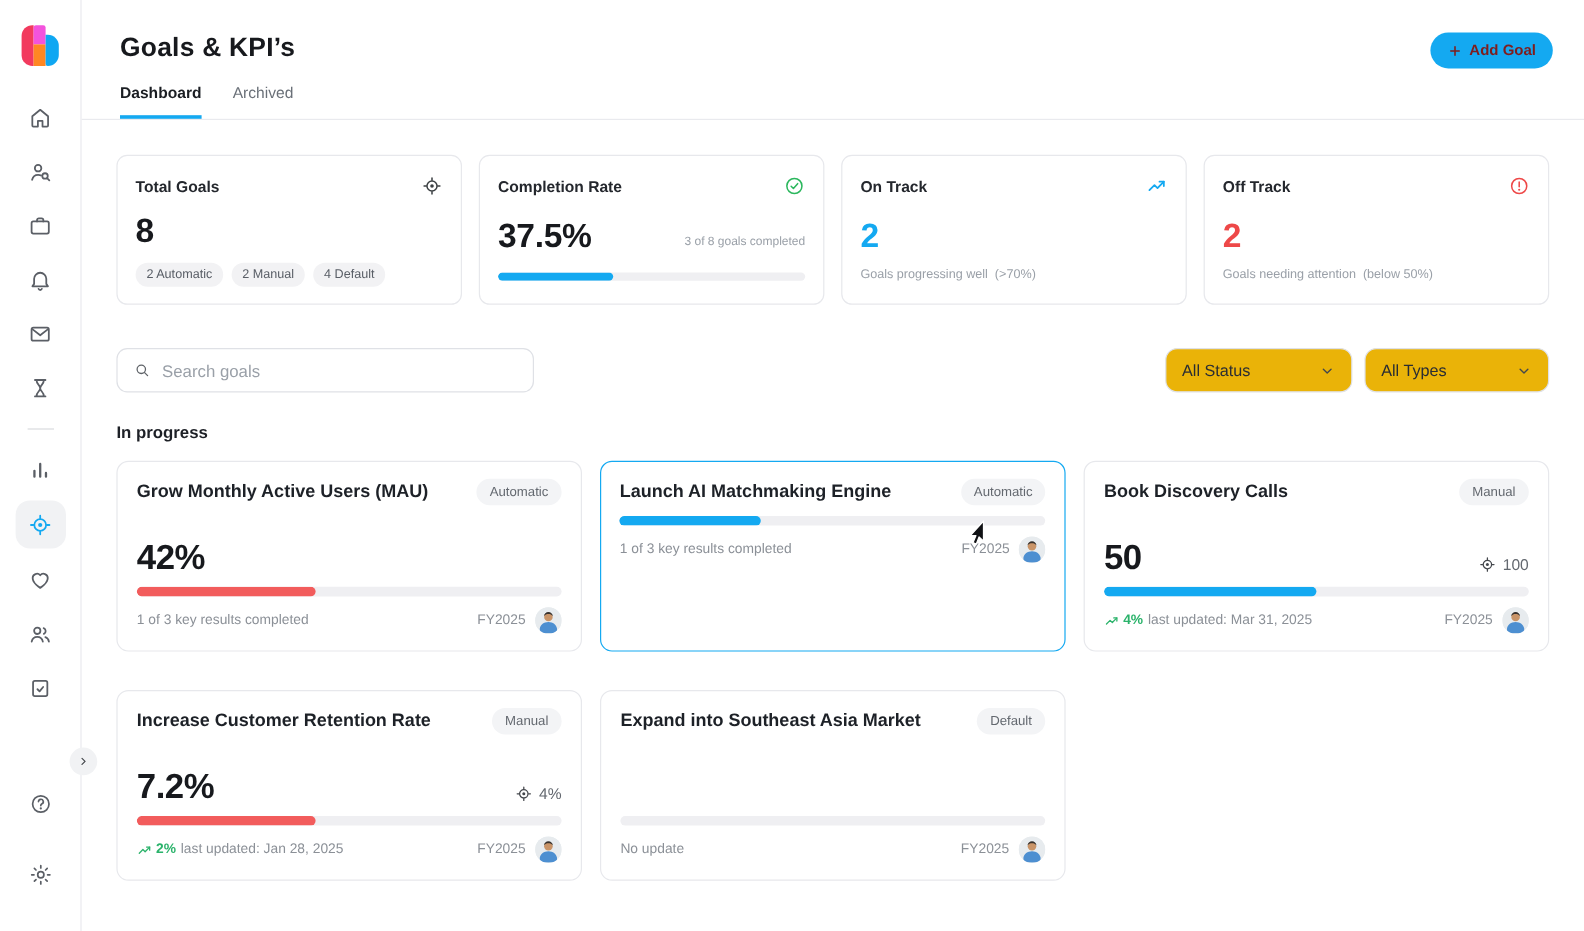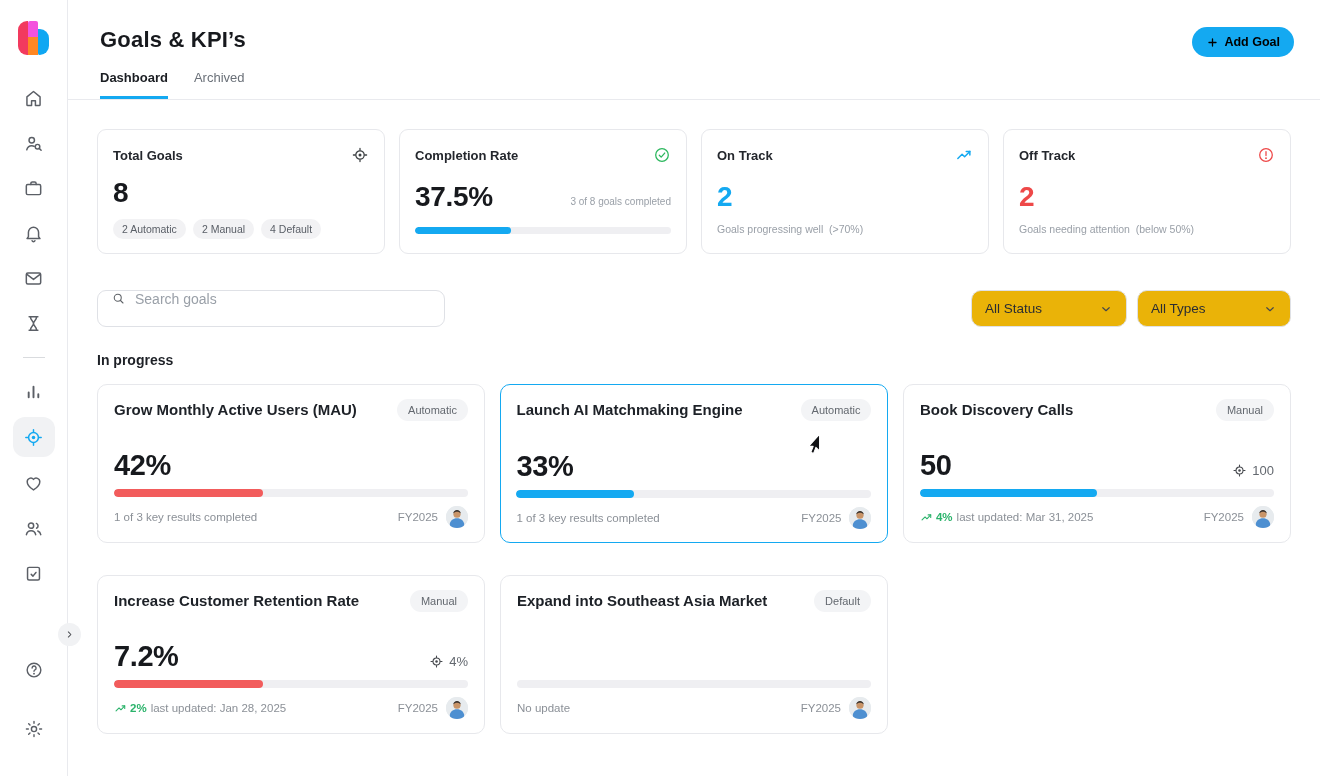--- a/index.html
+++ b/index.html
@@ -26,21 +26,21 @@
   .collapse-btn { position:absolute; left:58px; top:623px; width:23px; height:23px; border-radius:50%;
     background:#f1f2f4; border:none; display:flex; align-items:center; justify-content:center;
     color:#45484d; cursor:pointer; z-index:5; }
   .collapse-btn svg { width:11px; height:11px; }
 
   
   .main { flex:1; display:flex; flex-direction:column; }
   .topbar { position:relative; padding:27px 26px 0 32px; }
   .page-title { font-size:22px; font-weight:700; letter-spacing:.2px; color:#17191d; }
   .add-goal-btn { position:absolute; right:26px; top:27px; height:30px; padding:0 14px;
-    background:#14a9f1; color:#000000; border:none; border-radius:15px; font-size:12.5px; font-weight:700;
+    background:#14a9f1; color:#7f1d1d; border:none; border-radius:15px; font-size:12.5px; font-weight:700;
     display:flex; align-items:center; gap:5px; cursor:pointer; font-family:inherit; }
   .add-goal-btn svg { width:13px; height:13px; }
   .tabs-row { margin-top:17px; border-bottom:1px solid #e9eaee; padding-left:32px; display:flex; gap:26px; }
   .tab { font-size:13px; padding-bottom:11px; color:#6a7078; font-weight:500; cursor:pointer;
     border-bottom:3px solid transparent; }
   .tab.active { color:#1b1e23; font-weight:700; border-bottom-color:#14a9f1; }
 
   
   .stats-row { display:flex; gap:14px; padding:0 29px; margin-top:29px; }
   .stat-card { flex:1; height:125px; border:1px solid #e7e8ec; border-radius:9px; padding:16px 15px 14px 15px;
@@ -54,21 +54,21 @@
   .stat-bottom { margin-top:12px; min-height:16px; }
   .badges { display:flex; gap:7px; }
   .badge { font-size:10.5px; color:#595e66; background:#f2f2f4; border-radius:999px; padding:4px 9px; white-space:nowrap; }
   .bar { width:100%; height:7px; border-radius:4px; background:#efeff2; overflow:hidden; margin-top:4px; }
   .bar > .fill { height:100%; border-radius:4px; }
   .stat-note-below { font-size:10.5px; color:#9aa0a8; }
 
   
   .filter-row { display:flex; align-items:center; padding:0 29px; margin-top:36px; }
   .search-box { width:348px; height:37px; border:1px solid #dfe1e6; border-radius:9px;
-    display:flex; align-items:flex-start; gap:9px; padding:0 13px; color:#5f6368; }
+    display:flex; align-items:center; gap:9px; padding:0 13px; color:#5f6368; }
   .search-box svg { width:15px; height:15px; flex:0 0 15px; }
   .search-box input { border:none; outline:none; flex:1; font-size:14px; font-family:inherit; color:#1c1f24; background:transparent; }
   .search-box input::placeholder { color:#9aa0a8; }
   .selects { margin-left:auto; display:flex; gap:10px; }
   .select { height:37px; border:1px solid #dfe1e6; border-radius:10px; display:flex; align-items:center;
     justify-content:space-between; padding:0 13px; font-size:13.5px; font-weight:500; color:#2a2d33;
     cursor:pointer; background:#eab308; }
   .select svg { width:14px; height:14px; color:#44474c; }
   .select.status { width:156px; }
   .select.types { width:154px; }
@@ -402,24 +402,20 @@
               </span>
       </span>
     </div>
   </div>
 
   <div class="goal-card selected">
     <div class="goal-head">
       <span class="goal-title">Launch AI Matchmaking Engine</span>
       <span class="goal-tag">Automatic</span>
     </div>
-    <div class="goal-value-row">
-      <span class="goal-value">33%</span>
-
-    </div>
     <div class="goal-bar">
             <div class="fill" style="width: 33%; background: rgb(20, 169, 241);"></div>
           </div>
     <div class="goal-footer">
       <span class="gf-left">
 
         <span class="gf-text">1 of 3 key results completed</span>
       </span>
       <span class="gf-right">
         <span class="gf-period">FY2025</span>

